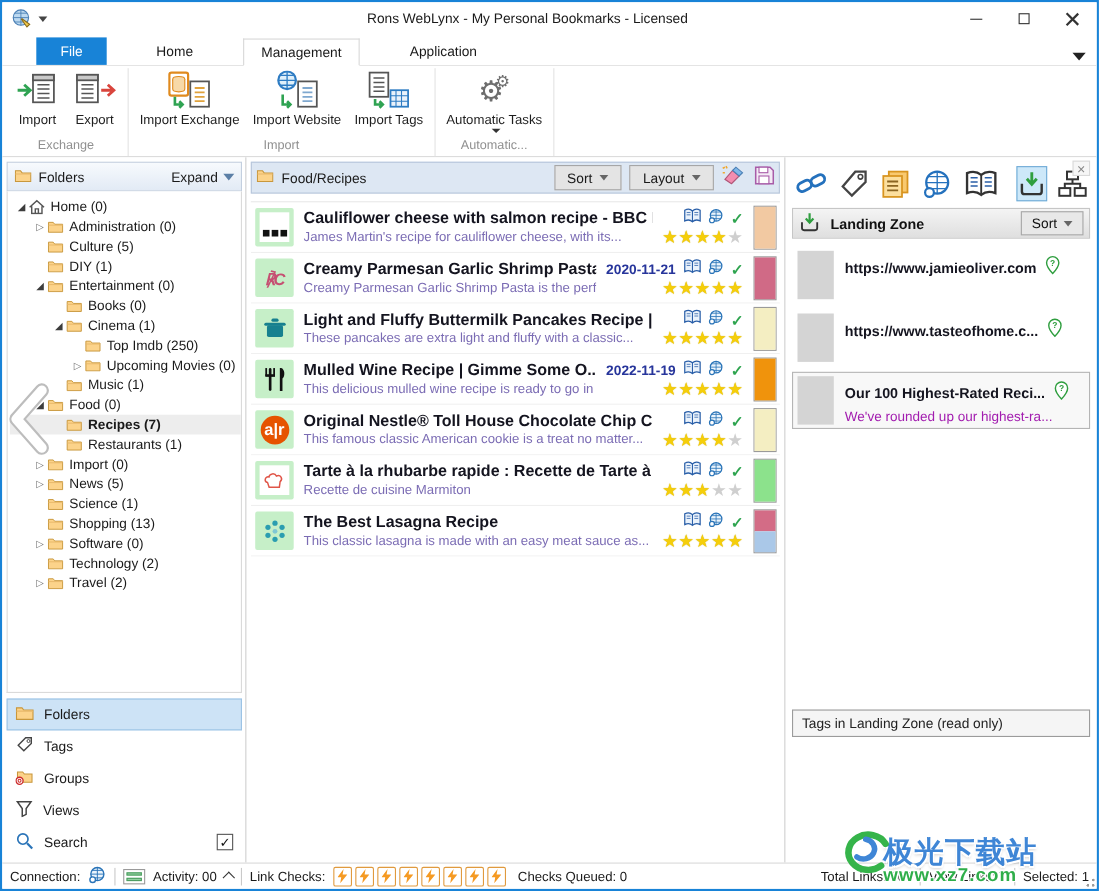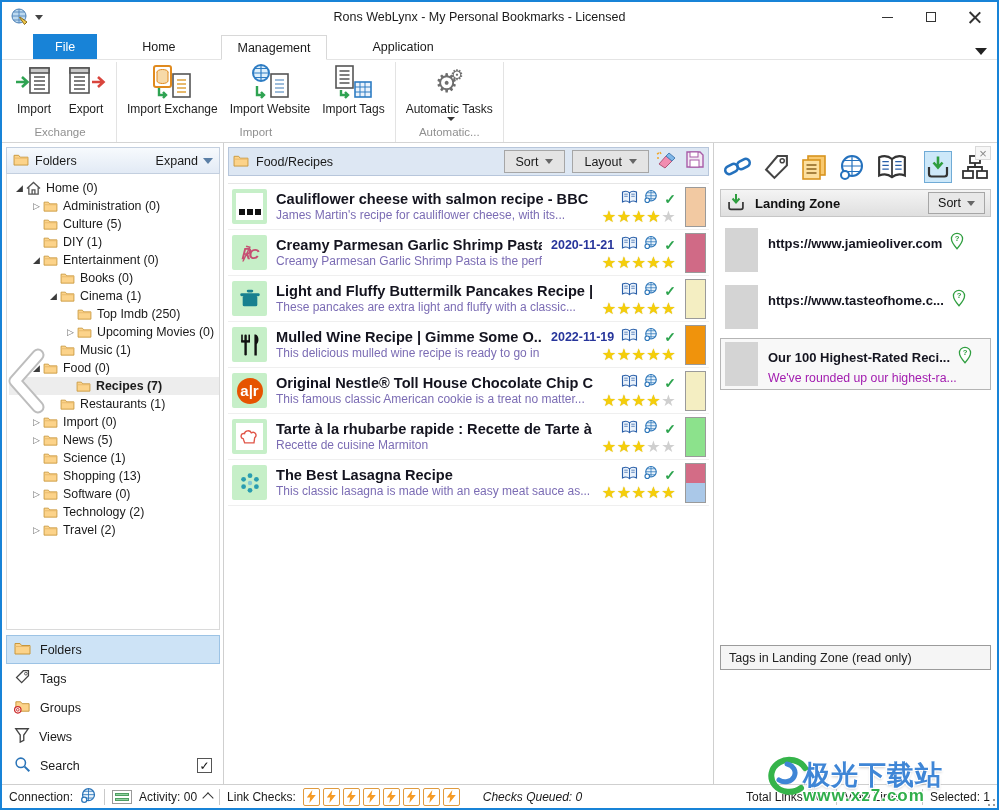--- a/index.html
+++ b/index.html
@@ -374,21 +374,21 @@
           <div class="tree-row" style="padding-left: 21px;">
             <span class="tw-arrow exp">◢</span>
             <span class="tree-ic">
               <svg width="15" height="12" viewBox="0 0 17 14">
   <path d="M1 2.5 h5 l1.6 2 h8.4 v8.5 h-15z" fill="#fcd38a" stroke="#c8973c"></path>
   <path d="M1 5.5 h15" stroke="#e8b86a" fill="none"></path>
               </svg>
             </span>
             <span class="tree-label">Food (0)</span>
           </div>
-          <div class="tree-row sel" style="padding-left: 54px;">
+          <div class="tree-row sel" style="padding-left: 38px;">
             <span class="tw-arrow"></span>
             <span class="tree-ic">
               <svg width="15" height="12" viewBox="0 0 17 14">
   <path d="M1 2.5 h5 l1.6 2 h8.4 v8.5 h-15z" fill="#fcd38a" stroke="#c8973c"></path>
   <path d="M1 5.5 h15" stroke="#e8b86a" fill="none"></path>
               </svg>
             </span>
             <span class="tree-label">Recipes (7)</span>
           </div>
           <div class="tree-row" style="padding-left: 38px;">
@@ -931,21 +931,21 @@
         <span class="bolt-box">
           <span class="bolt"></span>
         </span>
         <span class="bolt-box">
           <span class="bolt"></span>
         </span>
         <span class="bolt-box">
           <span class="bolt"></span>
         </span>
       </span>
-    <span style="margin-left:16px;font-style:italic;">Checks Queued: 0</span>
+    <span style="margin-left:4px;">Checks Queued: 0</span>
     <span class="sb-right" id="sb-totals">
         <span>Total Links: 607</span>
         <span class="sep"></span>
         <span>View Links: 7</span>
         <span class="sep"></span>
         <span>Selected: 1</span>
       </span>
     <span class="grip"></span>
   </div>
 

